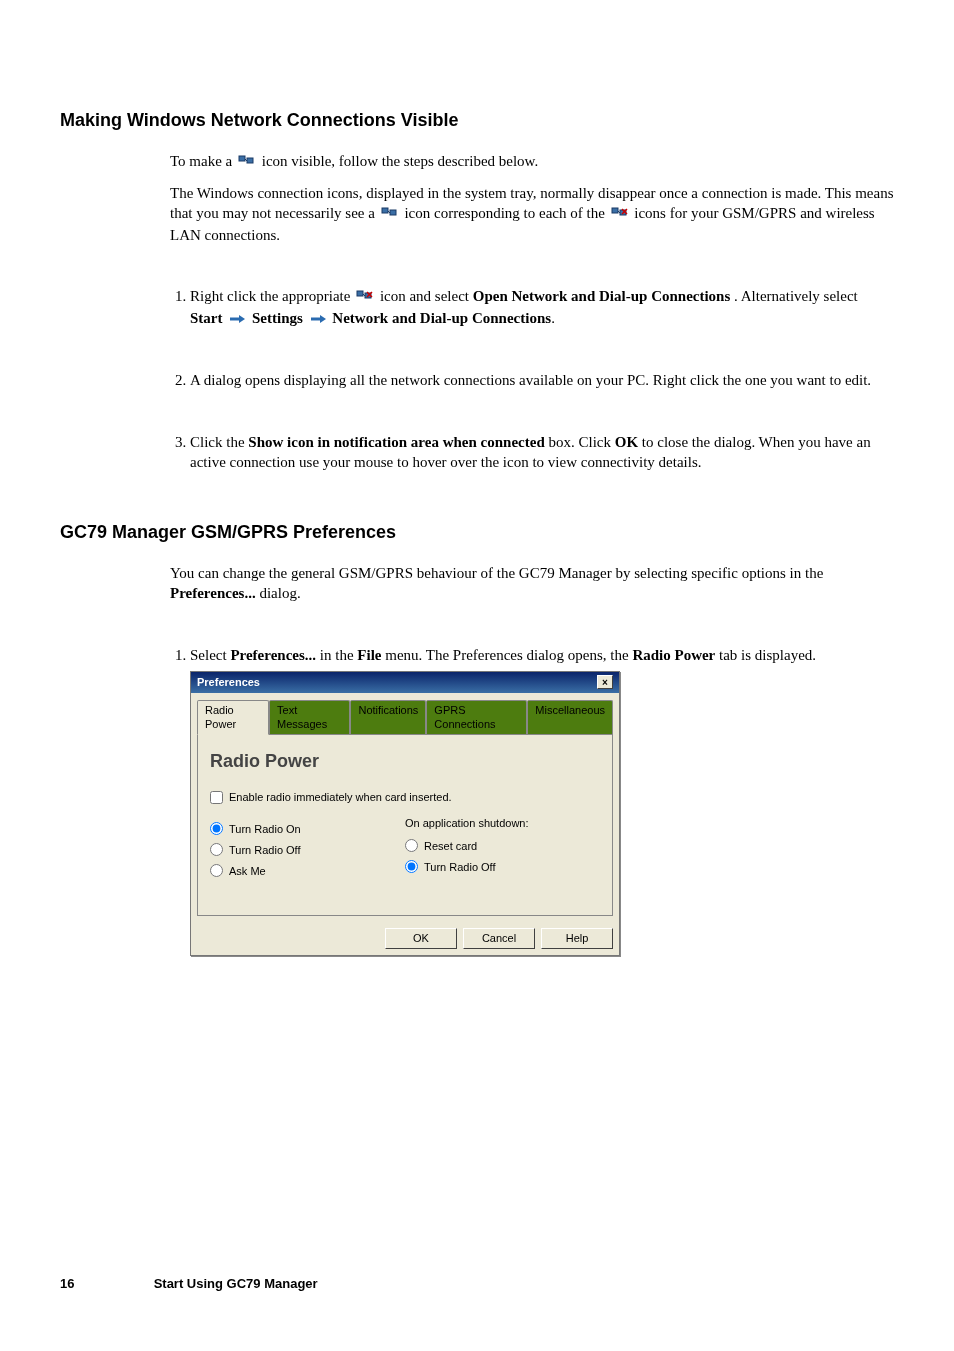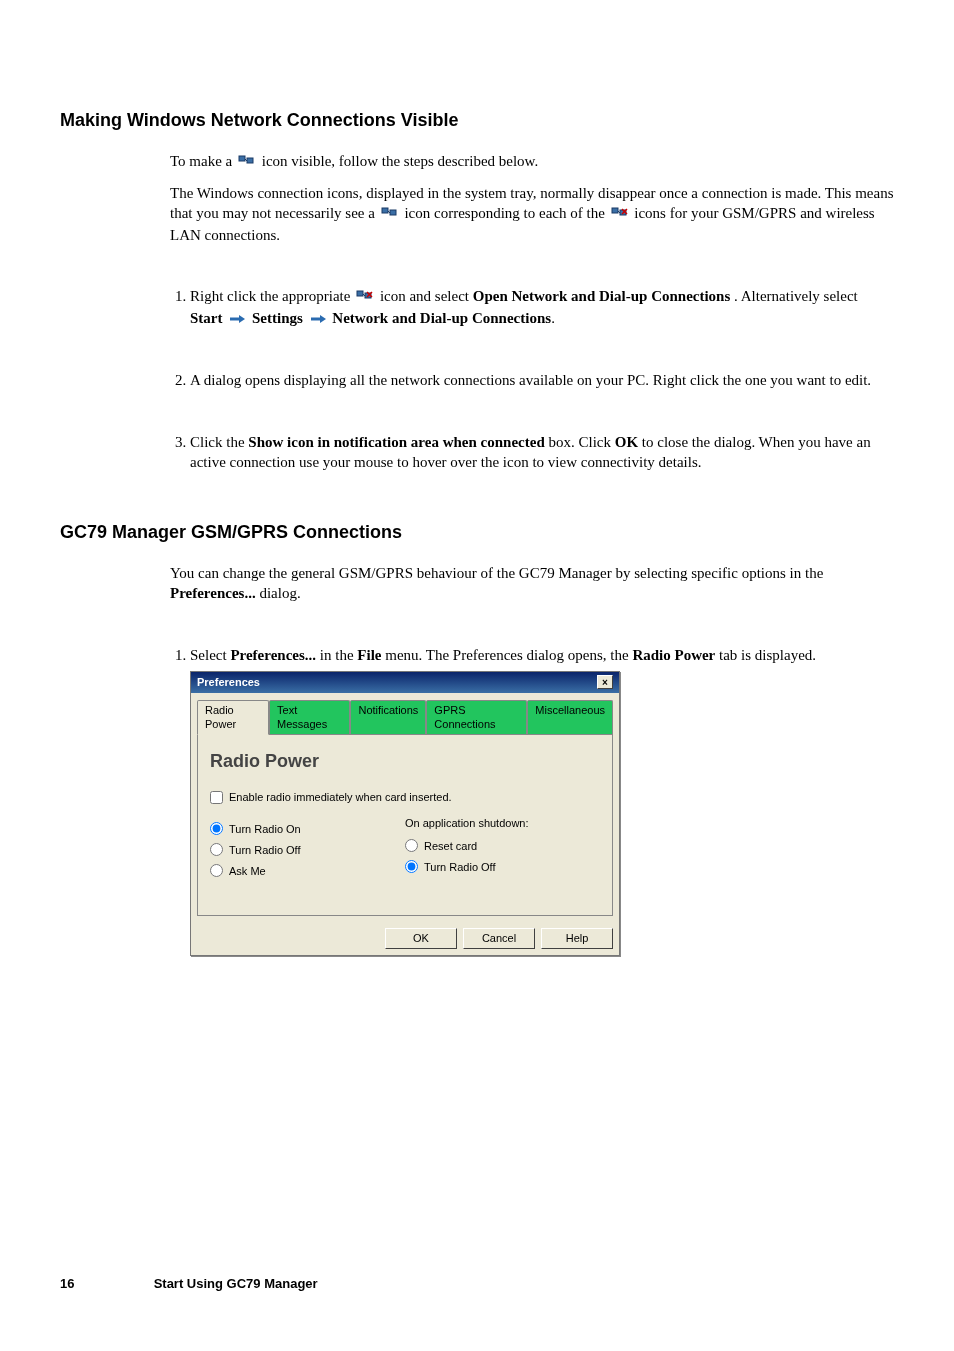--- a/index.html
+++ b/index.html
@@ -92,21 +92,21 @@
   .tabstrip {
     display: flex;
     padding: 6px 6px 0 6px;
     gap: 0;
     position: relative;
   }
   .tab {
     border: 1px solid #888;
     border-bottom: none;
     padding: 2px 7px;
-    background: #22c55e;
+    background: #4d7c0f;
     font-size: 11px;
     margin-right: 0px;
     position: relative;
     top: 1px;
     border-radius: 2px 2px 0 0;
   }
   .tab.active {
     background: #ece9d8;
     top: 1px;
     z-index: 2;
@@ -262,21 +262,21 @@
         <b>Show icon in notification area when connected</b>
         <span> box. Click </span>
         <b>OK</b>
         <span> to close the dialog. When you have an active connection use your mouse to hover over the icon to view connectivity details.</span>
       </li>
     </ol>
   </div>
 
   <div class="section-gap"></div>
 
-  <div class="heading">GC79 Manager GSM/GPRS Connections</div>
+  <div class="heading">GC79 Manager GSM/GPRS Preferences</div>
 
   <div class="body-block">
     <p>
       <span>You can change the general GSM/GPRS behaviour of the GC79 Manager by selecting specific options in the </span>
       <b>Preferences...</b>
       <span> dialog.</span>
     </p>
 
     <ol>
       <li>

